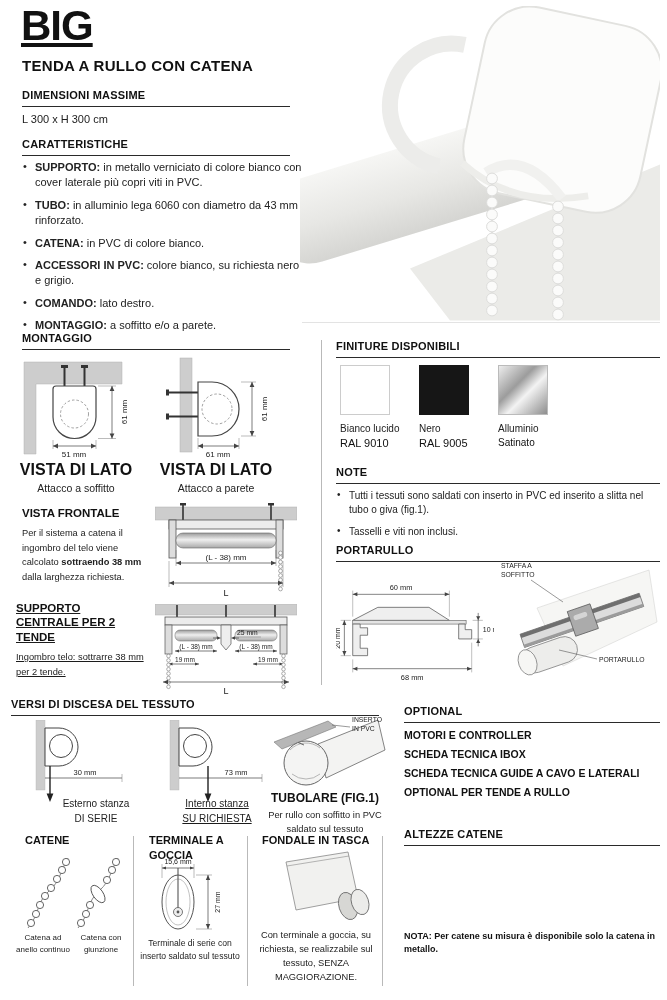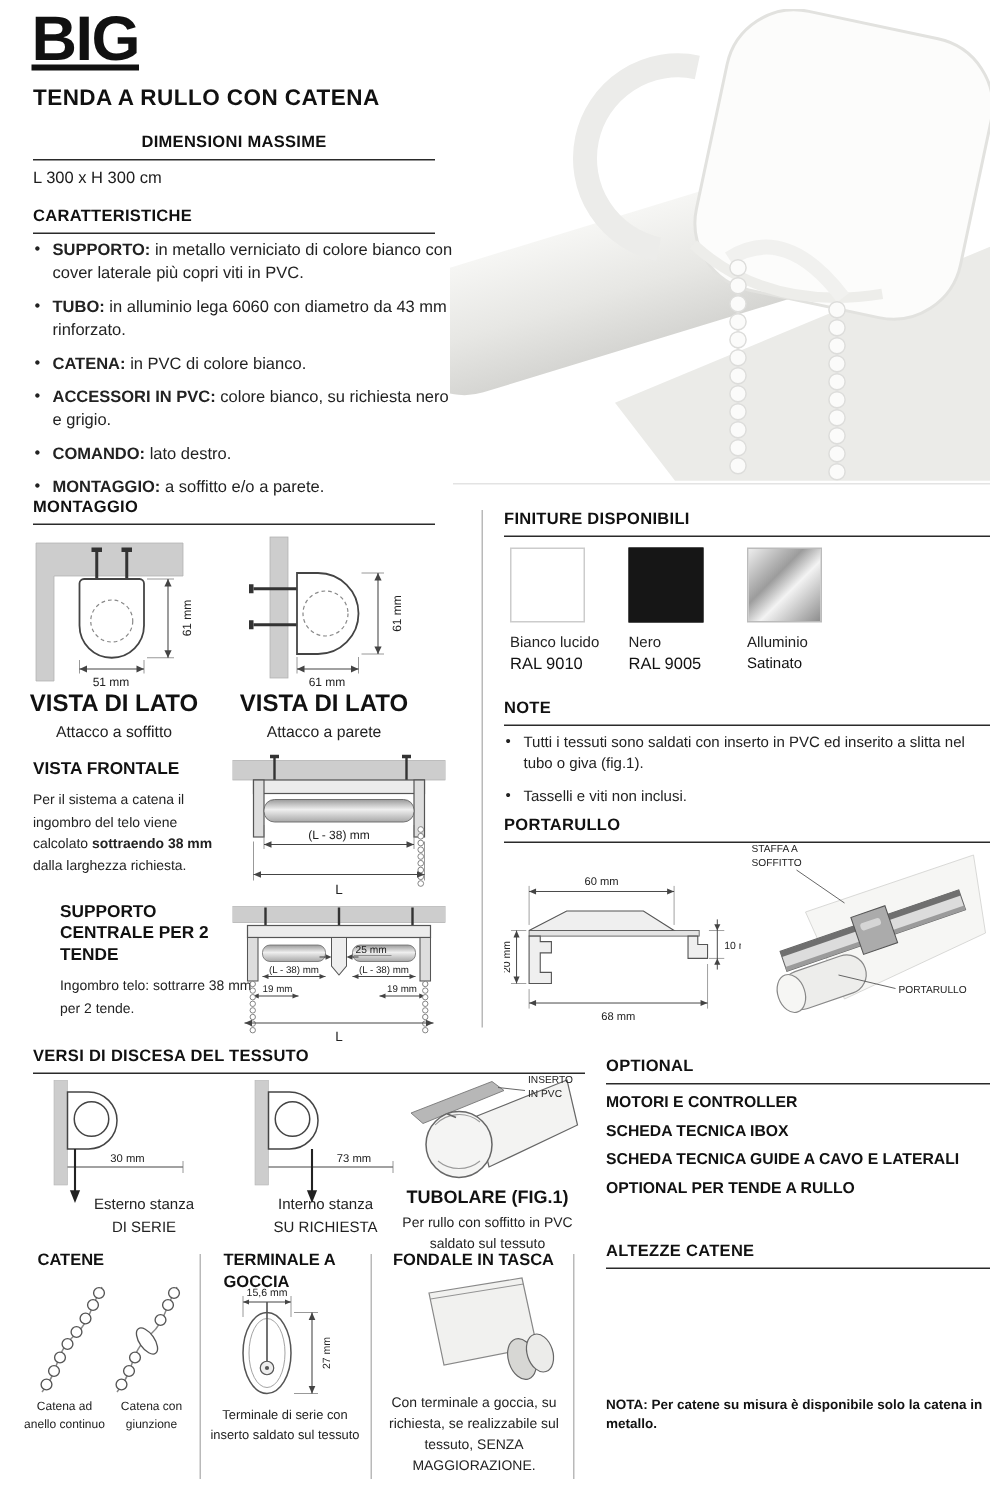--- a/index.html
+++ b/index.html
@@ -4,21 +4,21 @@
 <style>
   html,body{margin:0;padding:0;background:#fff;}
   .page{position:relative;width:667px;height:1000px;background:#fff;overflow:hidden;
         font-family:"Liberation Sans","DejaVu Sans",sans-serif;color:#1c1c1c;}
   .abs{position:absolute;}
   
   h1{position:absolute;left:21px;top:2px;margin:0;font-size:42px;letter-spacing:-1px;color:#111;text-decoration:underline;}
   h2{position:absolute;left:22px;top:57px;margin:0;font-size:15px;letter-spacing:.3px;color:#111;}
   .sec{position:absolute;margin:0;font-size:11px;font-weight:bold;color:#111;letter-spacing:.2px;
        border-bottom:1.5px solid #2a2a2a;padding-bottom:5px;}
-  #sec-dim{left:22px;top:89px;width:268px;text-align:center;}
+  #sec-dim{left:22px;top:89px;width:268px;}
   #dim-value{left:22px;top:113px;font-size:11px;}
   #sec-car{left:22px;top:138px;width:268px;}
   .bul{list-style:none;margin:0;padding:0;position:absolute;}
   .bul li{position:relative;padding-left:13px;margin-bottom:7px;font-size:11px;line-height:1.4;color:#222;}
   .bul li::before{content:"•";position:absolute;left:1px;top:-1px;}
   #car-list{left:22px;top:160px;width:280px;}
   .b{font-weight:bold;}
   
   #photo{left:300px;top:6px;width:360px;height:315px;}
   #photo-rule{left:302px;top:322px;width:358px;height:1px;background:#e3e3e3;}
@@ -28,46 +28,46 @@
   #d-parete{left:160px;top:356px;}
   .cap{position:absolute;text-align:center;}
   .cap-title{font-size:16px;font-weight:bold;color:#111;}
   .cap-sub{font-size:10.5px;margin-top:3px;color:#222;}
   #cap-soffitto{left:16px;top:461px;width:120px;}
   #cap-parete{left:156px;top:461px;width:120px;}
   .subhead{font-size:11.5px;font-weight:bold;margin:0 0 6px 0;color:#111;line-height:1.25;}
   .smalltxt{font-size:9.3px;line-height:1.55;margin:0;color:#222;}
   #frontale-txt{left:22px;top:506px;width:132px;}
   #d-frontale{left:155px;top:503px;}
-  #centrale-txt{left:40px;top:601px;width:130px;}
+  #centrale-txt{left:16px;top:601px;width:130px;text-decoration:underline;}
   #d-centrale{left:155px;top:604px;}
   
   #div-mid{left:321px;top:340px;width:1px;height:345px;background:#b9b9b9;}
   #sec-fin{left:336px;top:340px;width:324px;}
   #swatches{left:340px;top:365px;display:flex;}
   .swatch{width:79px;margin-right:0;}
   .swatch-box{width:50px;height:50px;border:1px solid #ccc;box-sizing:border-box;}
   .sw-white{background:#ffffff;}
   .sw-black{background:#161616;border-color:#161616;}
   .sw-alu{background:linear-gradient(135deg,#ededed 0%,#9c9c9c 38%,#f3f3f3 58%,#8d8d8d 100%);border-color:#bbb;}
   .sw-name{font-size:10px;margin-top:8px;color:#222;}
   .sw-code{font-size:11px;font-weight:normal;margin-top:3px;color:#111;}
   .sw-code.normal-weight{font-weight:normal;font-size:10px;}
   #sec-note{left:336px;top:466px;width:324px;}
   #note-list{left:336px;top:489px;width:324px;}
   #note-list li{font-size:10px;margin-bottom:8px;}
   #sec-porta{left:336px;top:544px;width:324px;}
   #d-porta-cross{left:336px;top:565px;}
   #d-porta-3d{left:497px;top:556px;}
   
-  #sec-versi{left:22px;top:698px;width:368px;}
+  #sec-versi{left:11px;top:698px;width:368px;}
   #d-versi1{left:28px;top:720px;}
   #d-versi2{left:162px;top:720px;}
   #cap-versi1{left:37px;top:796px;width:118px;}
-  #cap-versi2{left:158px;top:796px;width:118px;}
+  #cap-versi2{left:158px;top:796px;width:118px;text-decoration:underline;}
   .cap-line{font-size:10px;line-height:1.5;color:#222;}
   #d-tubolare{left:268px;top:712px;}
   #tub-cap{left:262px;top:791px;width:126px;text-align:center;}
   #tub-cap .cap-title{font-size:12px;}
   #tub-cap p{font-size:9.3px;line-height:1.5;margin:4px 0 0 0;color:#222;}
   .colhead{position:absolute;font-size:11px;font-weight:bold;color:#111;line-height:1.35;margin:0;}
   #head-catene{left:25px;top:833px;width:100px;}
   #d-catene{left:20px;top:852px;}
   #cap-catene{left:14px;top:932px;width:116px;display:flex;}
   #cap-catene div{width:58px;font-size:8px;line-height:1.5;text-align:center;color:#222;}

